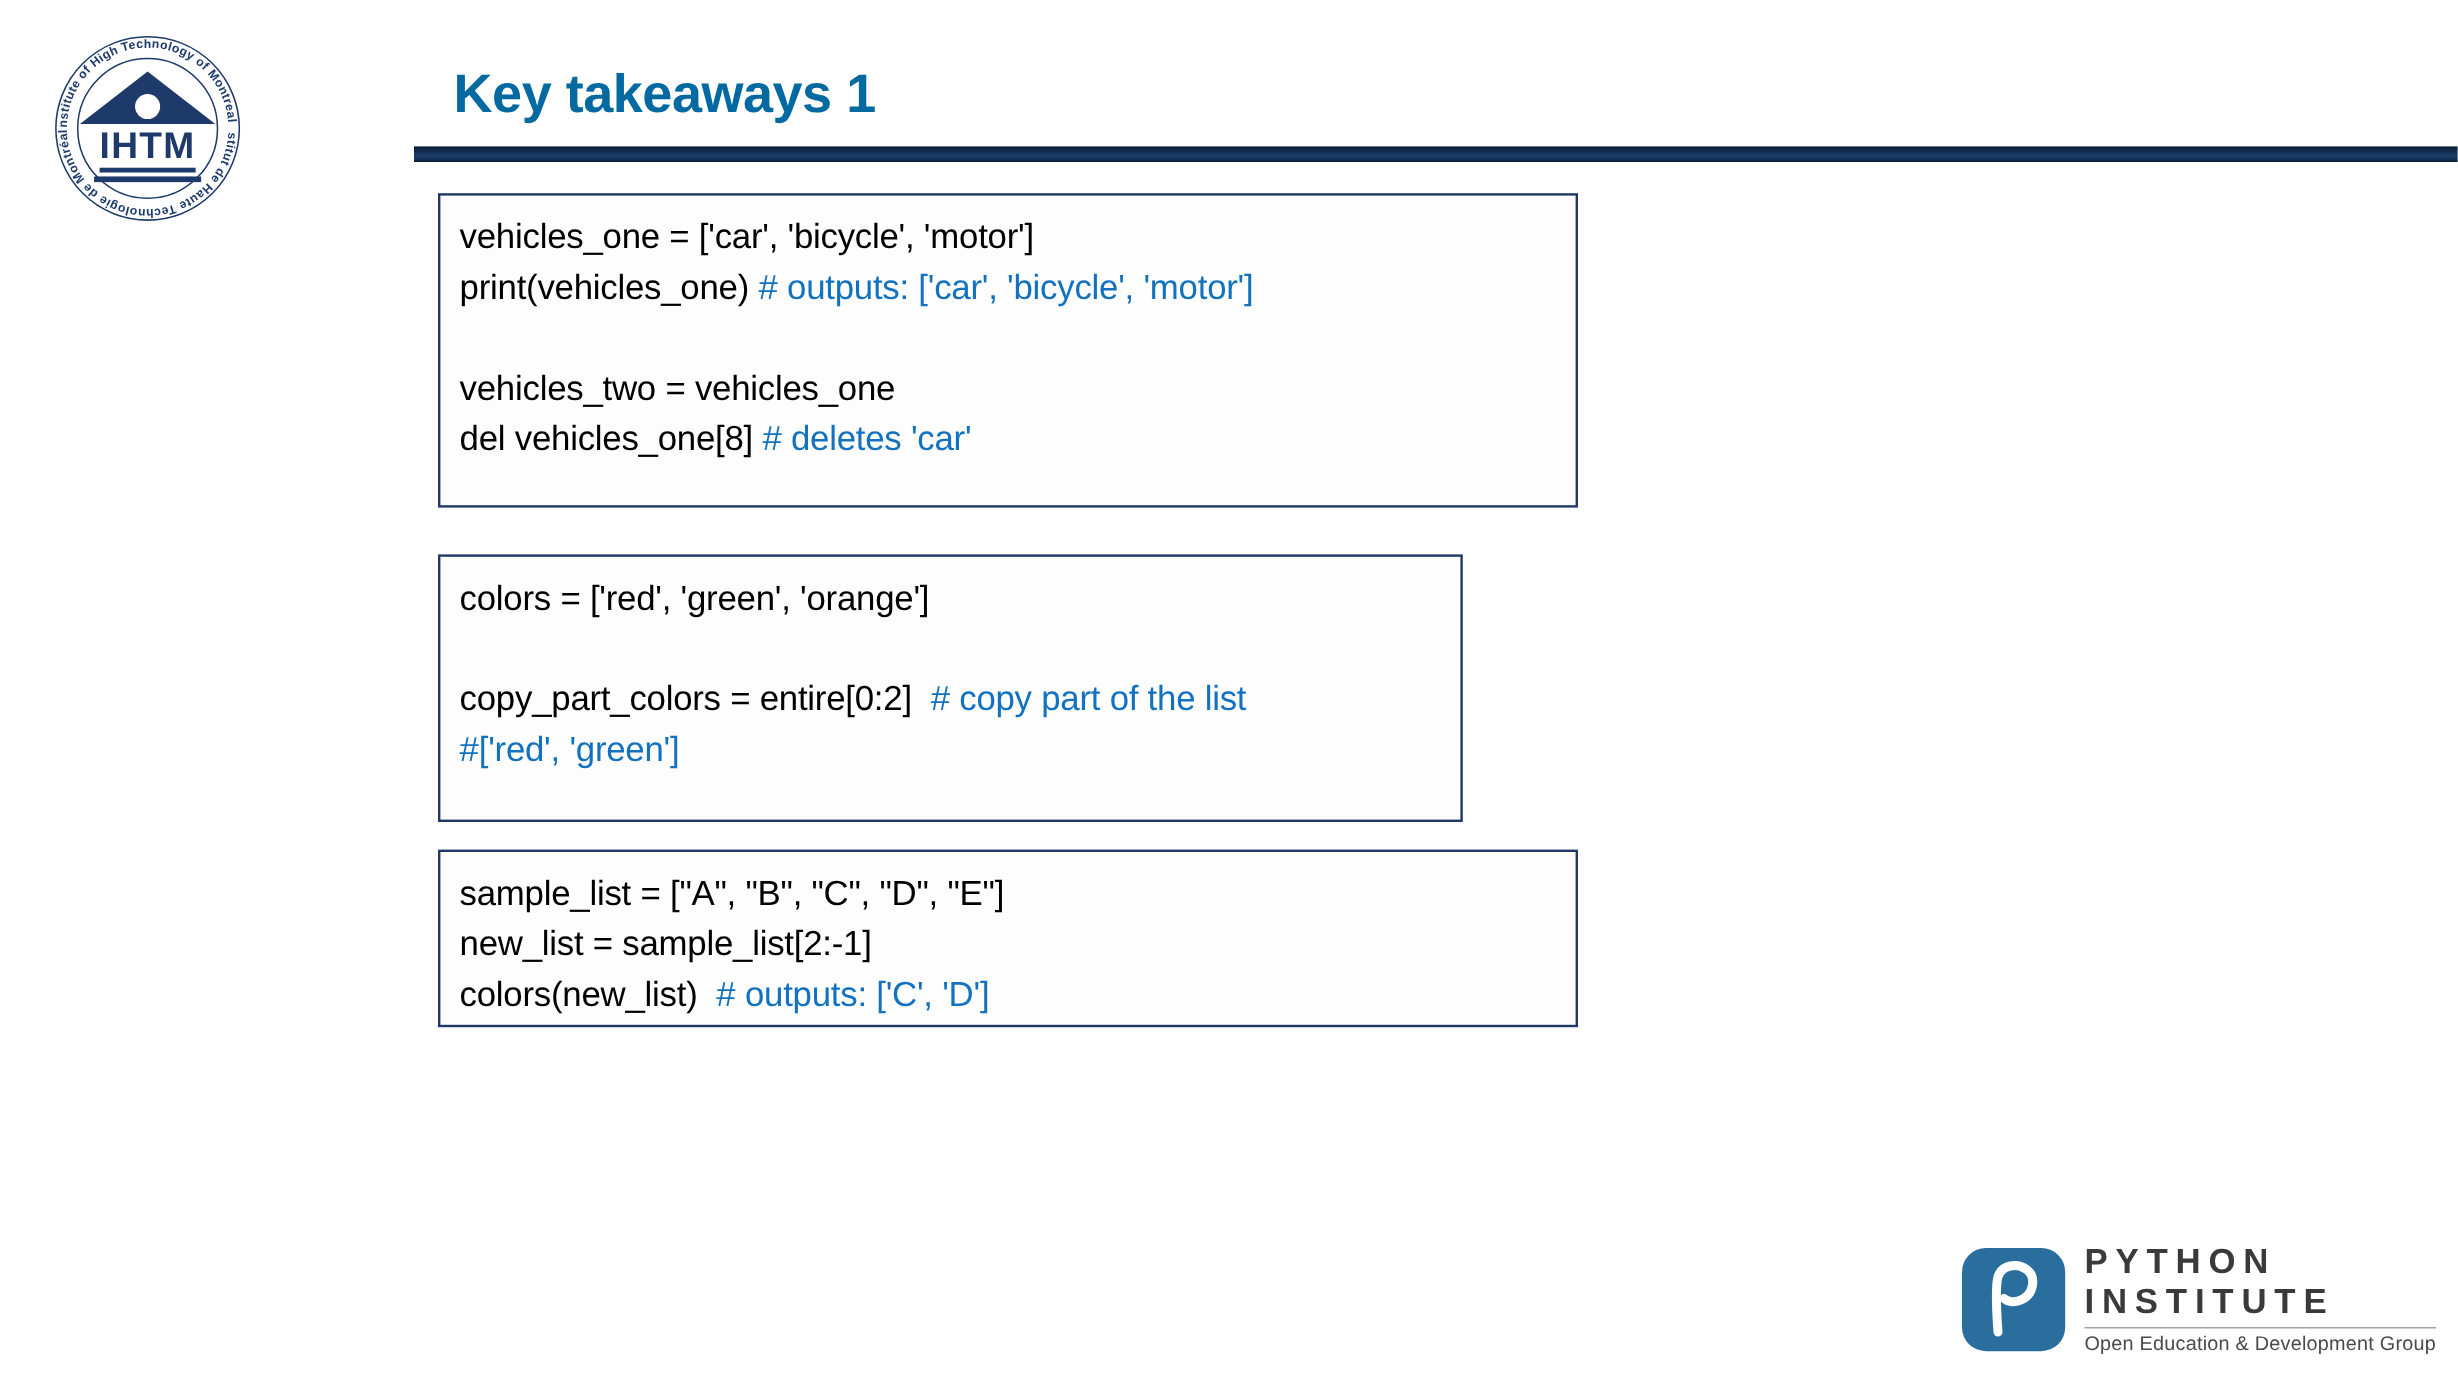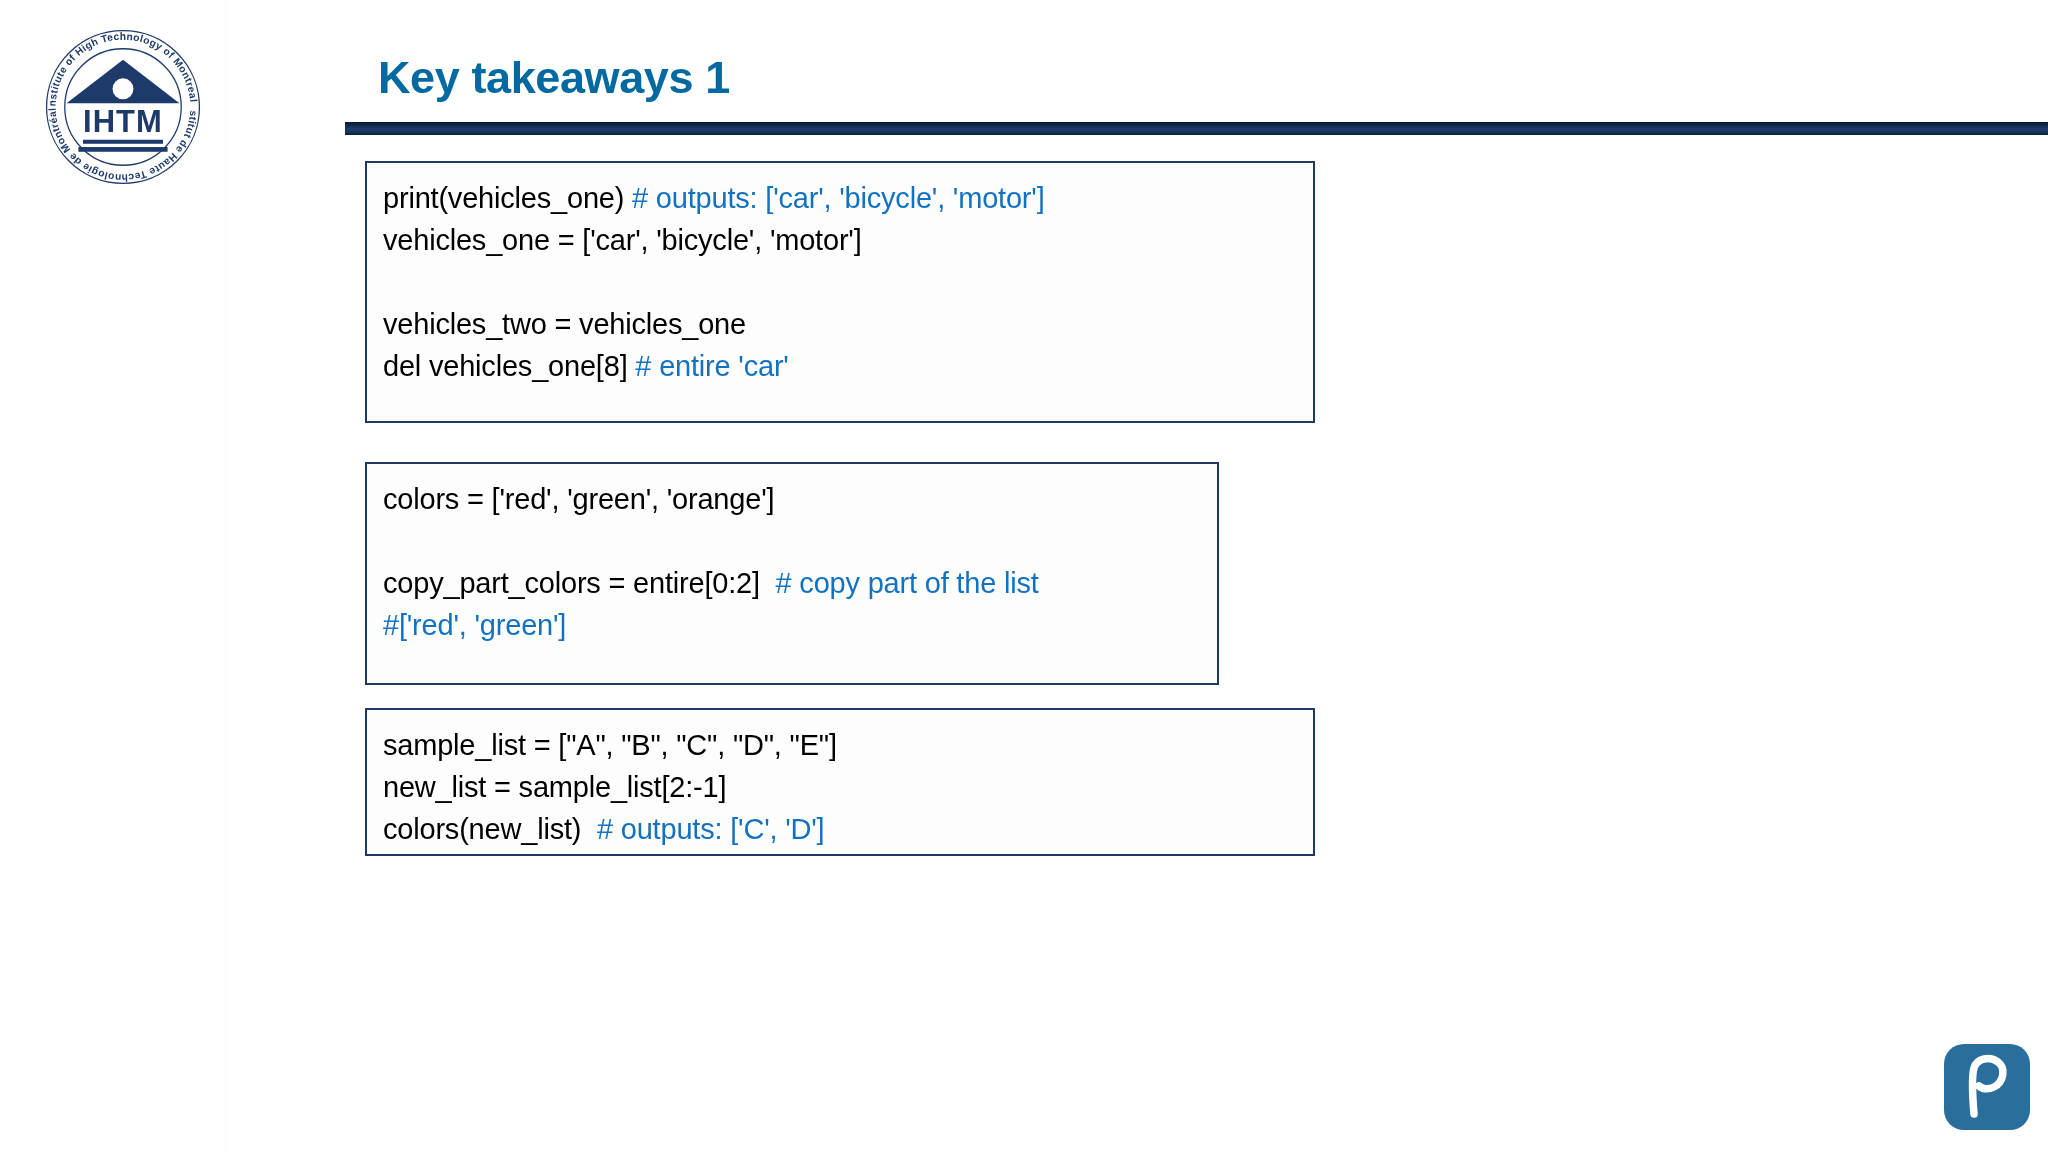--- a/index.html
+++ b/index.html
@@ -178,25 +178,25 @@
       <rect x="51" y="144" width="98" height="5.2" fill="#1d3a6b"></rect>
     </svg>
   </div>
 
   <div class="slide-title">Key takeaways 1</div>
 
 
   <div class="header-bar"></div>
 
   <div class="code-block b1">
+    <div class="code-line"><span>vehicles_one = ['car', 'bicycle', 'motor']</span><span class="cmt"></span></div>
     <div class="code-line"><span>print(vehicles_one) </span><span class="cmt"># outputs: ['car', 'bicycle', 'motor']</span></div>
-    <div class="code-line"><span>vehicles_one = ['car', 'bicycle', 'motor']</span><span class="cmt"></span></div>
     <div class="code-line blank">&nbsp;</div>
     <div class="code-line"><span>vehicles_two = vehicles_one</span><span class="cmt"></span></div>
-    <div class="code-line"><span>del vehicles_one[8] </span><span class="cmt"># entire 'car'</span></div>
+    <div class="code-line"><span>del vehicles_one[8] </span><span class="cmt"># deletes 'car'</span></div>
   </div>
 
   <div class="code-block b2">
     <div class="code-line"><span>colors = ['red', 'green', 'orange']</span><span class="cmt"></span></div>
     <div class="code-line blank">&nbsp;</div>
     <div class="code-line"><span>copy_part_colors = entire[0:2]  </span><span class="cmt"># copy part of the list</span></div>
     <div class="code-line"><span class="cmt-line">#['red', 'green']</span></div>
   </div>
 
   <div class="code-block b3">
@@ -204,15 +204,21 @@
     <div class="code-line"><span>new_list = sample_list[2:-1]</span><span class="cmt"></span></div>
     <div class="code-line"><span>colors(new_list)  </span><span class="cmt"># outputs: ['C', 'D']</span></div>
   </div>
 
   <div class="pi-logo">
     <div class="pi-mark">
       <svg width="86" height="86" viewBox="0 0 86 86" xmlns="http://www.w3.org/2000/svg" aria-hidden="true">
         <path d="M30 70 C30 70, 27 34, 30 24 C33 14, 46 12, 54 18 C62 24, 60 38, 50 43 C44 46, 38 45, 35 42" fill="none" stroke="#ffffff" stroke-width="7.5" stroke-linecap="round"></path>
       </svg>
     </div>
+    <div class="pi-text">
+      <div class="pi-word">PYTHON</div>
+      <div class="pi-word">INSTITUTE</div>
+      <div class="pi-rule"></div>
+      <div class="pi-tag">Open Education &amp; Development Group</div>
+    </div>
   </div>
 
 </div>
 
 </body></html>

